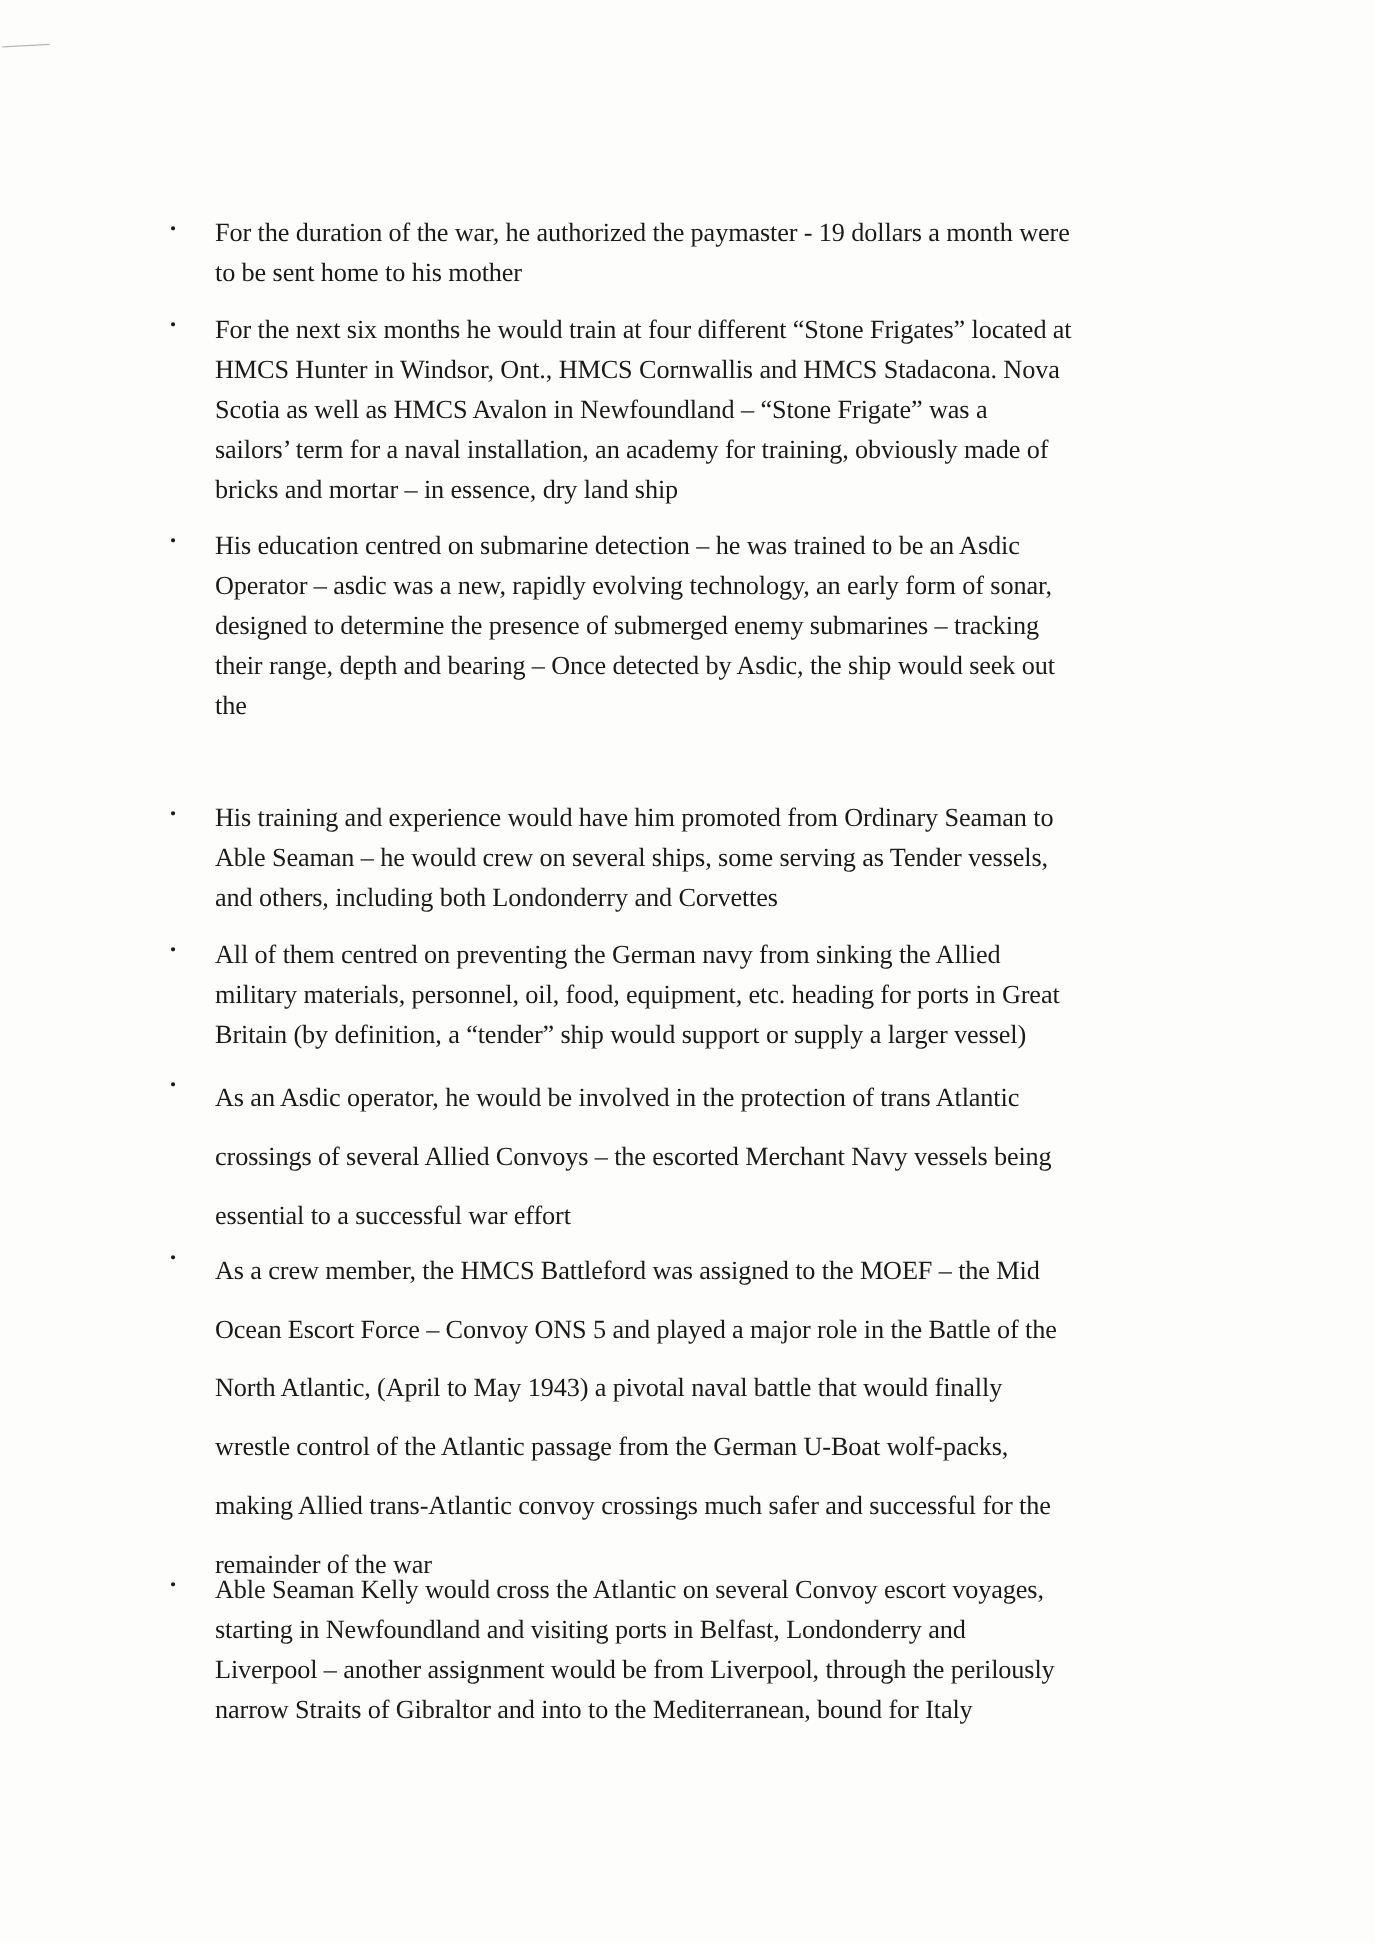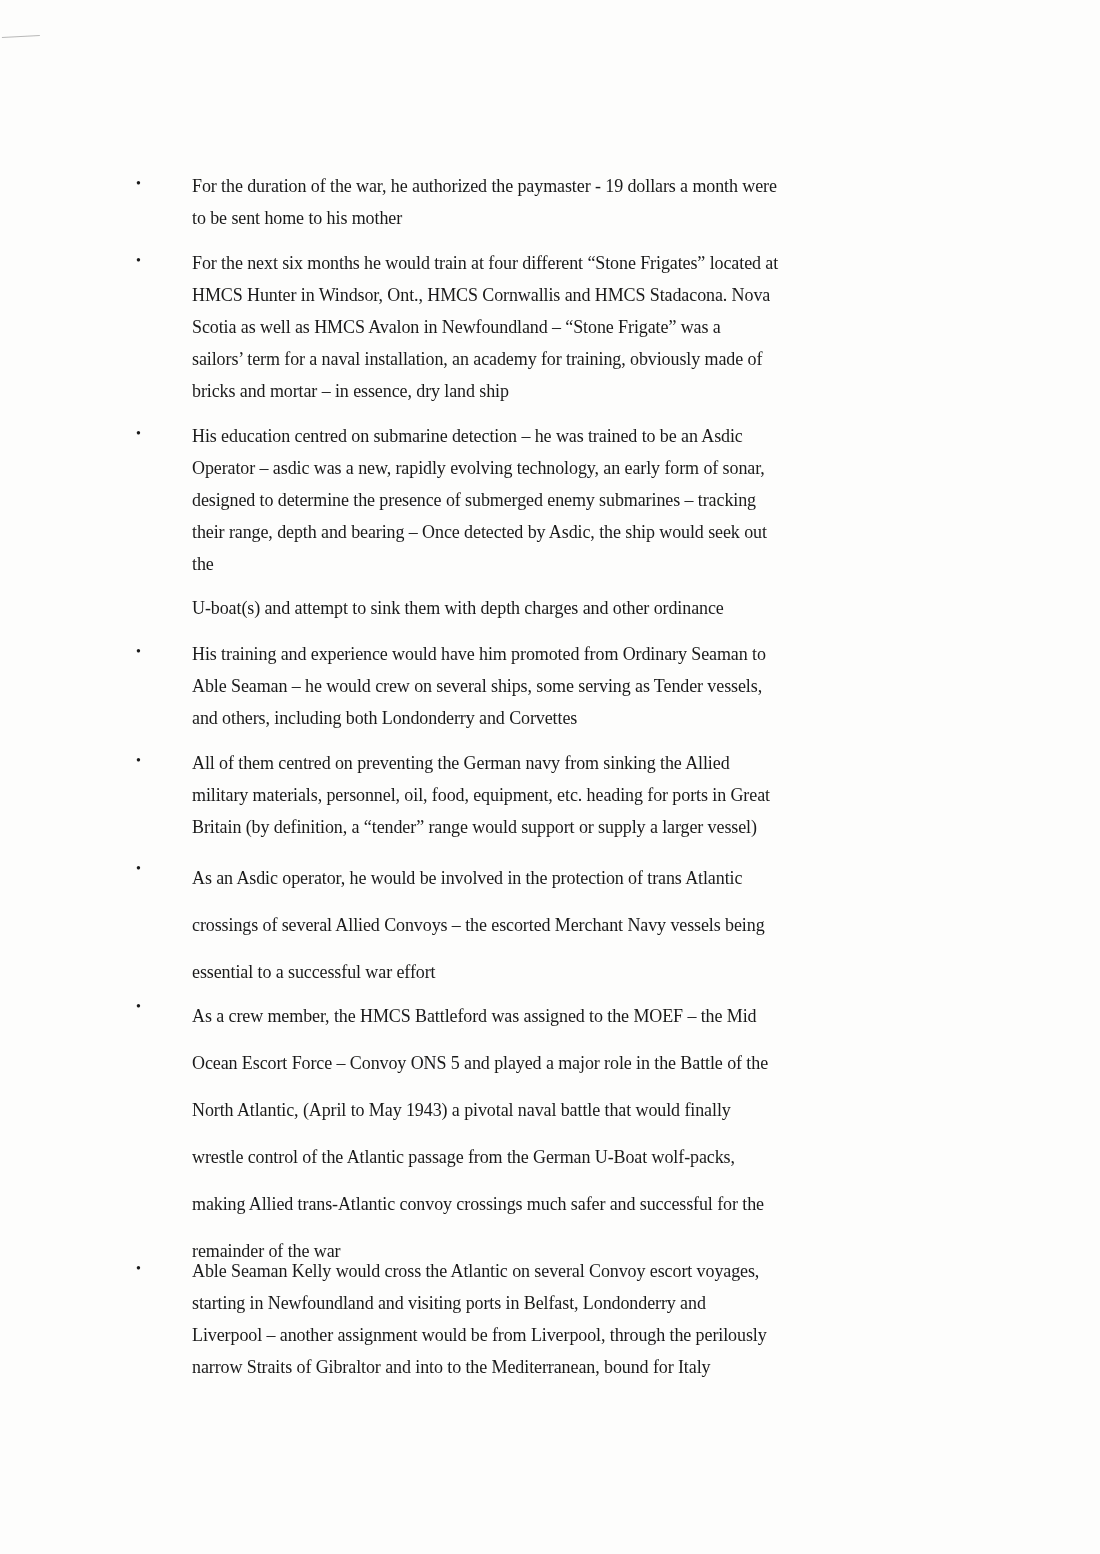--- a/index.html
+++ b/index.html
@@ -24,22 +24,22 @@
       position: absolute;
       left: 136px;
       width: 850px;
     }
     .bullet {
       position: absolute; left: 0; top: 0;
       font-size: 14px;
       width: 20px;
     }
     .text {
-      margin-left: 56px;
-      font-size: 18px;
+      margin-left: 36px;
+      font-size: 21px;
       line-height: 32px;
       letter-spacing: -0.1px;
       white-space: pre-line;
     }
     .wide .text { line-height: 47px; }
     .b1 { top: 170px; }
     .b2 { top: 247px; }
     .b3 { top: 420px; }
     .b4 { top: 638px; }
     .b5 { top: 747px; }
@@ -71,35 +71,34 @@
 bricks and mortar – in essence, dry land ship</div>
   </div>
 
   <div class="item b3">
     <span class="bullet">•</span>
     <div class="text">His education centred on submarine detection – he was trained to be an Asdic
 Operator – asdic was a new, rapidly evolving technology, an early form of sonar,
 designed to determine the presence of submerged enemy submarines – tracking
 their range, depth and bearing – Once detected by Asdic, the ship would seek out
 the</div>
-    <div class="text sub">U-boat(s) and attempt to sink them with depth charges and other ordinance</div>
   </div>
 
   <div class="item b4">
     <span class="bullet">•</span>
     <div class="text">His training and experience would have him promoted from Ordinary Seaman to
 Able Seaman – he would crew on several ships, some serving as Tender vessels,
 and others, including both Londonderry and Corvettes</div>
   </div>
 
   <div class="item b5">
     <span class="bullet">•</span>
     <div class="text">All of them centred on preventing the German navy from sinking the Allied
 military materials, personnel, oil, food, equipment, etc. heading for ports in Great
-Britain (by definition, a “tender” range would support or supply a larger vessel)</div>
+Britain (by definition, a “tender” ship would support or supply a larger vessel)</div>
   </div>
 
   <div class="item b6 wide">
     <span class="bullet">•</span>
     <div class="text">As an Asdic operator, he would be involved in the protection of trans Atlantic
 crossings of several Allied Convoys – the escorted Merchant Navy vessels being
 essential to a successful war effort</div>
   </div>
 
   <div class="item b7 wide">

